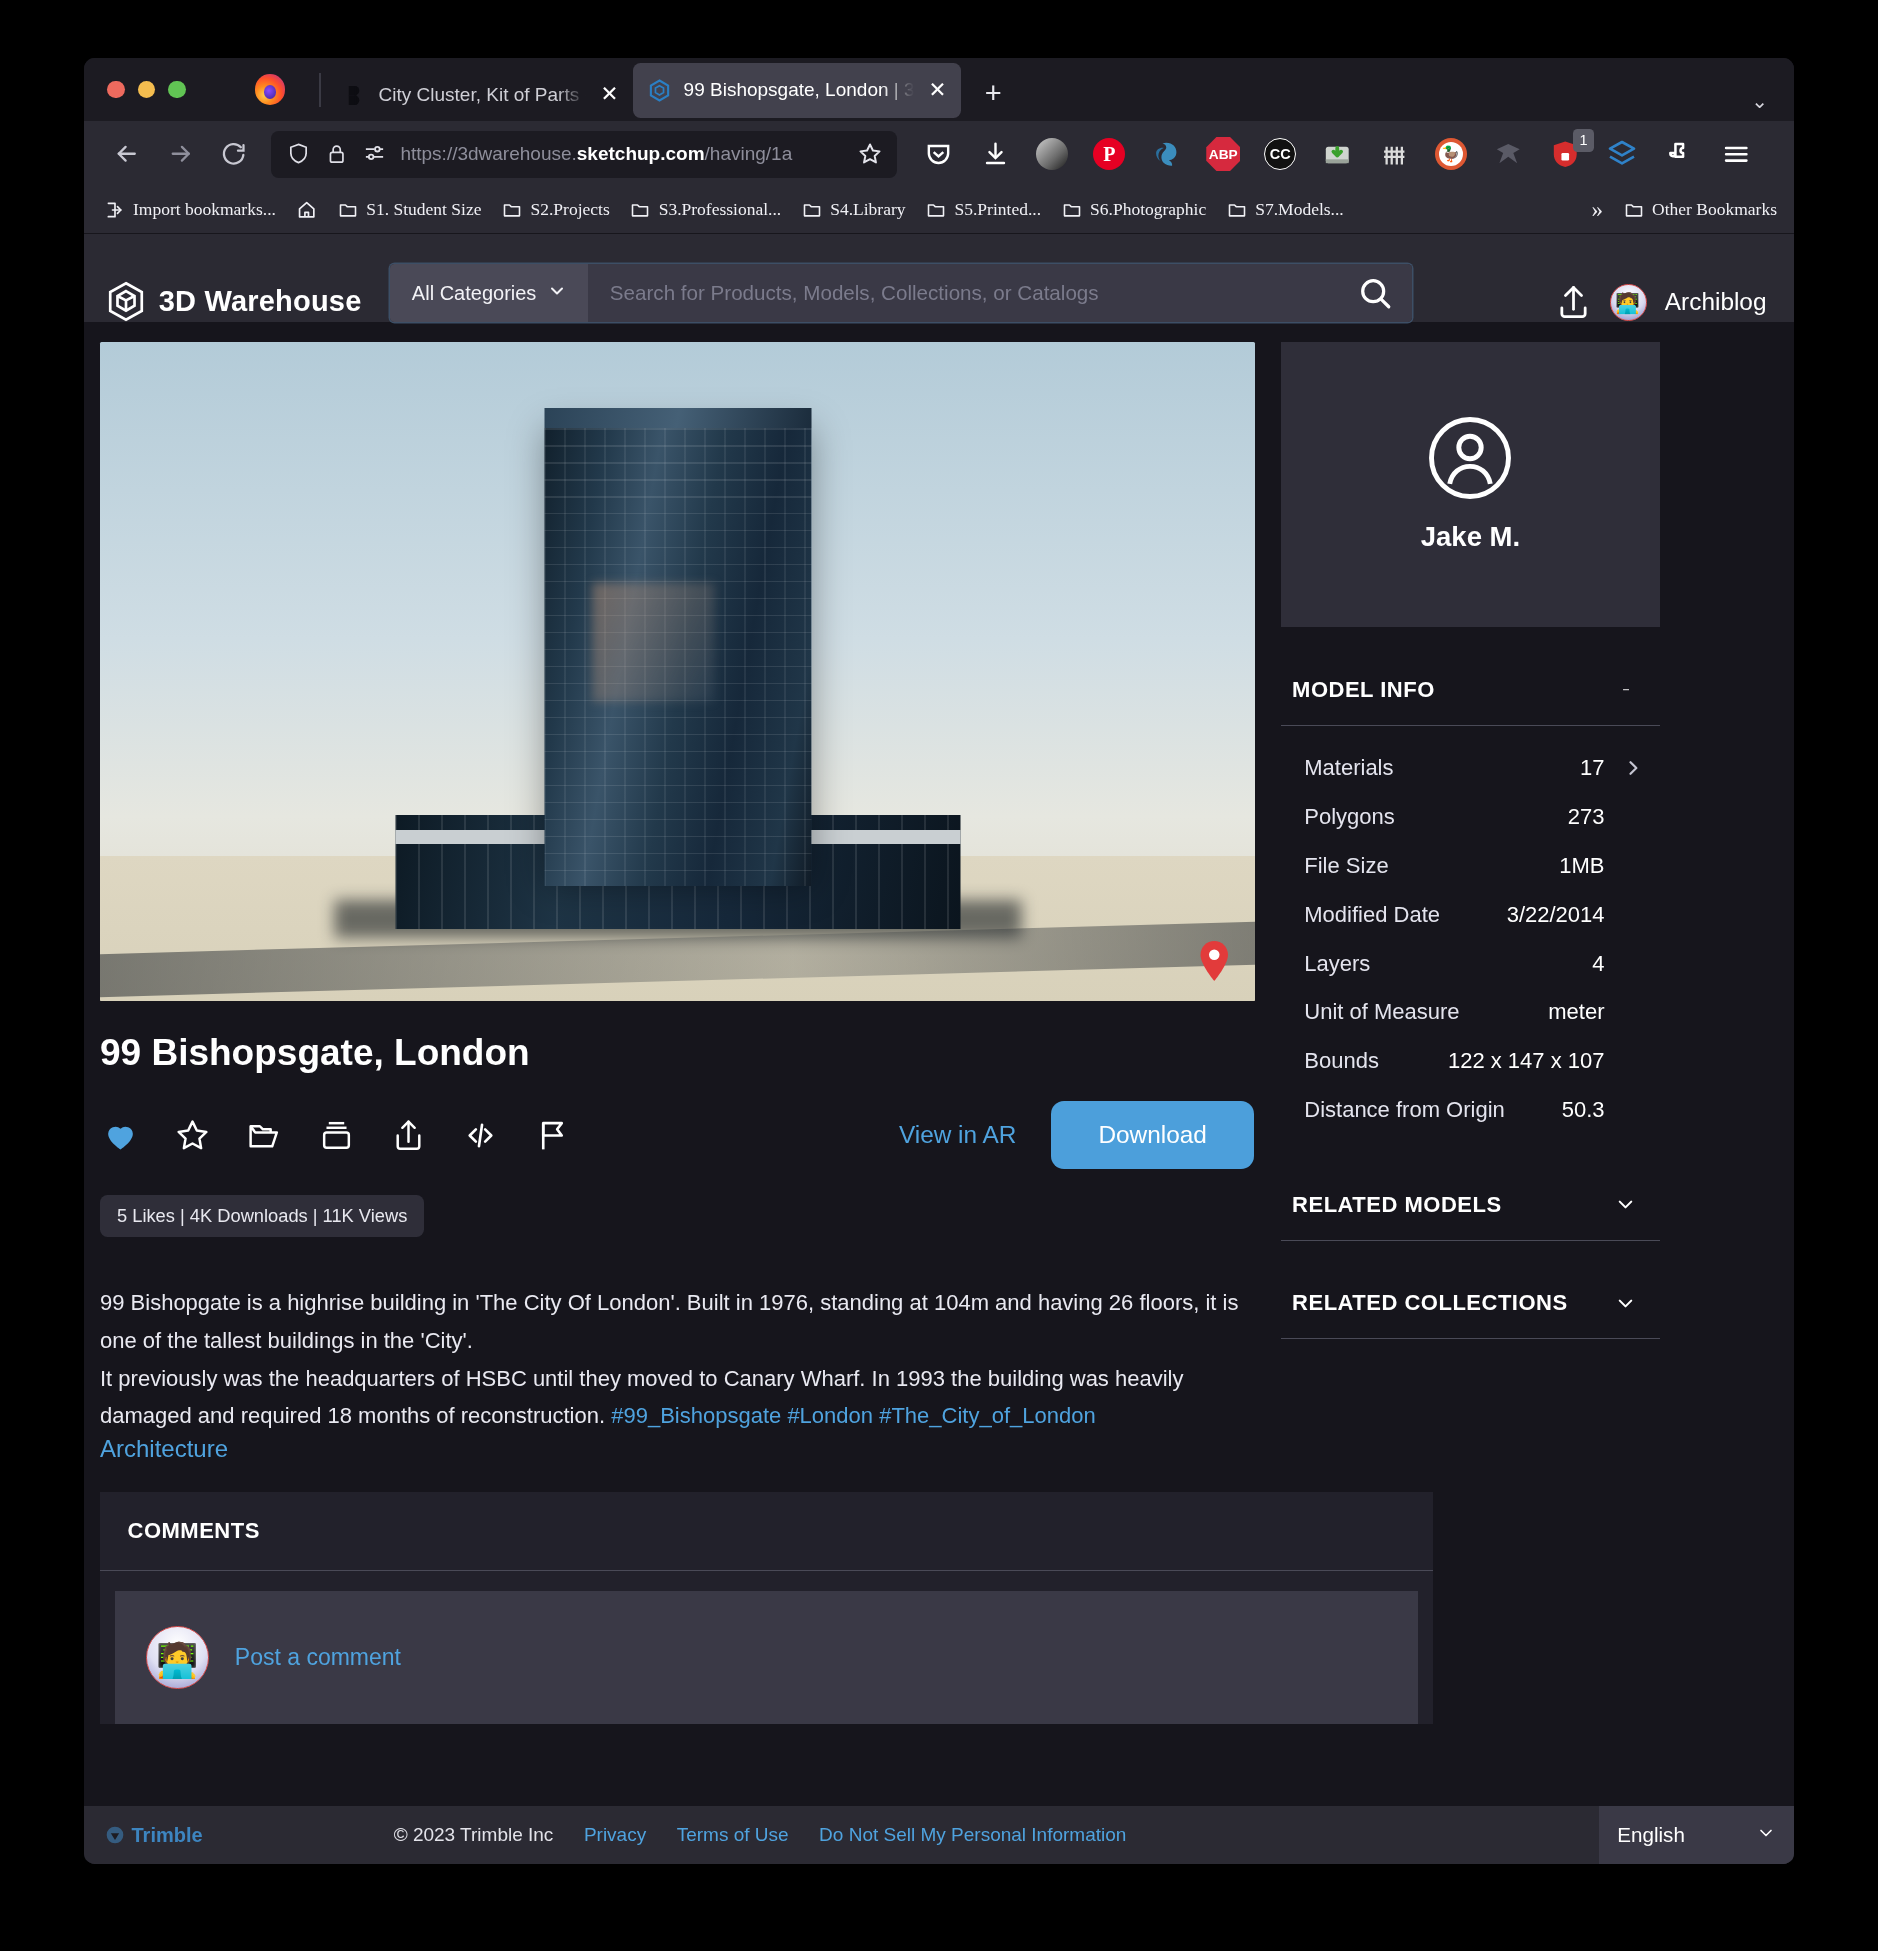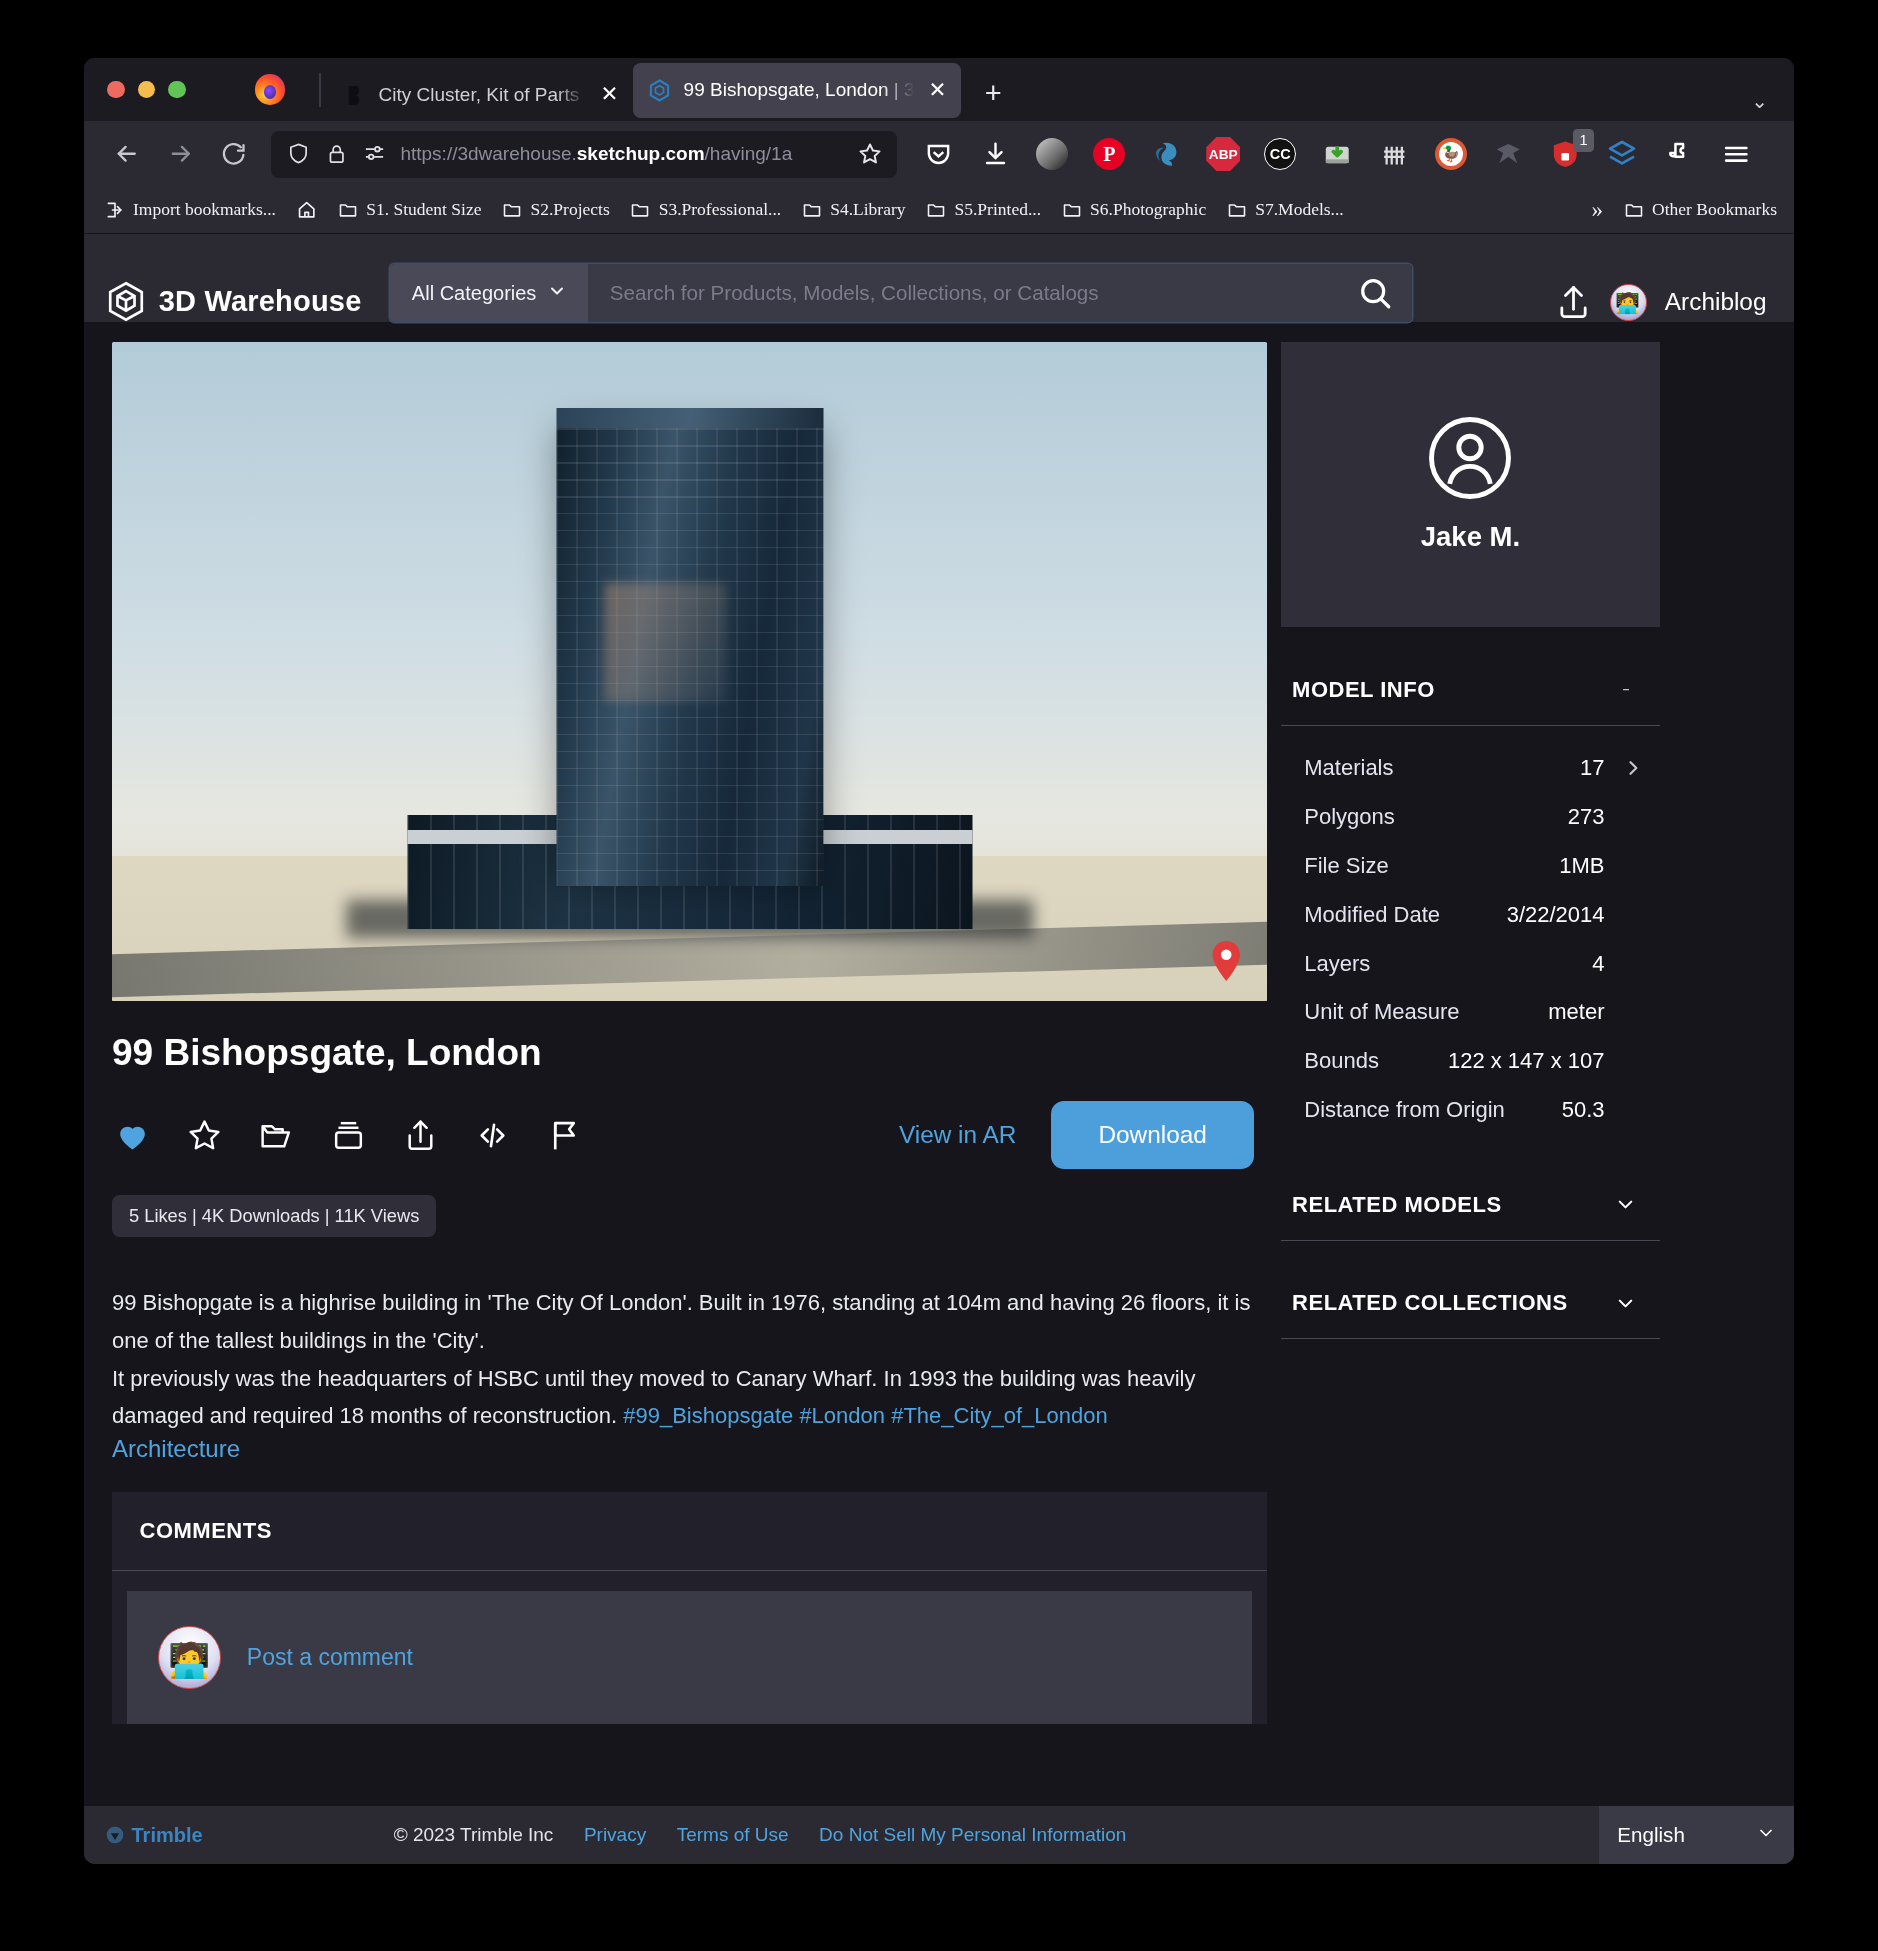--- a/index.html
+++ b/index.html
@@ -214,21 +214,21 @@
   .avatar-sm {
     width: 37px; height: 37px; border-radius: 50%;
     background: radial-gradient(circle at 50% 30%, #ffffff 0%, #d8d8ef 55%, #7f7fc0 100%);
     border: 1.5px solid #d94f4f;
     position: relative; overflow: hidden; flex:none;
   }
   .avatar-sm .fig { position:absolute; left:50%; top:52%; transform:translate(-50%,-50%); font-size:20px; }
   .username { color: #ffffff; font-size: 24.4px; }
   
   .body-cols { display: flex; gap: 0; padding: 0; }
-  .col-main { width: 1176px; padding: 20px 0 0 28px; }
+  .col-main { width: 1176px; padding: 20px 0 0 16px; }
   .col-side { width: 427px; padding: 20px 27.5px 0 21.4px; }
   
   .viewer {
     position: relative;
     width: 1155px; height: 659px;
     background: linear-gradient(#b3cbd8 0%, #cfdde4 45%, #e6e7e0 72%, #ded8c6 100%);
     overflow: hidden;
     border-radius: 1.5px;
   }
   .vw-ground {
@@ -321,21 +321,21 @@
     margin-top: 47px;
     color: #e9e9f1;
     font-size: 22px;
     line-height: 1.72;
     max-width: 1153px;
   }
   .desc a, .cat-link { color: #4fa3df; text-decoration: none; }
   .cat-link { display:inline-block; font-size: 24px; }
   .comments-box {
     margin-top: 29px;
-    width: 1155px;
+    width: 1333px;
     background: #22212b;
   }
   .comments-head {
     padding: 26px 27.5px;
     color: #ffffff; font-size: 22px; font-weight: 700; letter-spacing: 0.5px;
     border-bottom: 1.5px solid #4a4a57;
   }
   .comment-compose {
     margin: 20px 15.3px 18.3px 15.3px;
     background: #3a3946;

